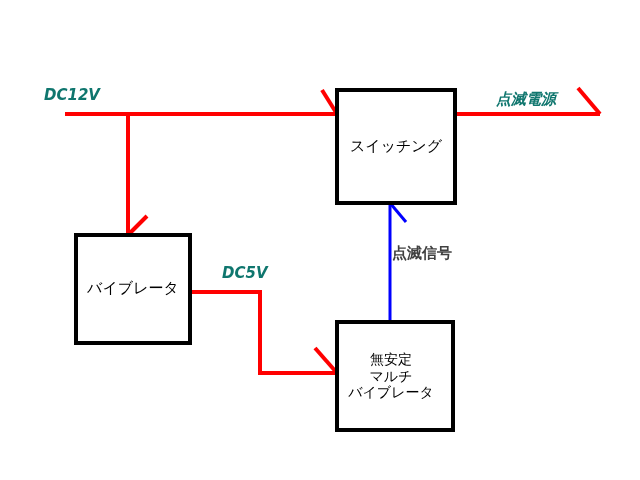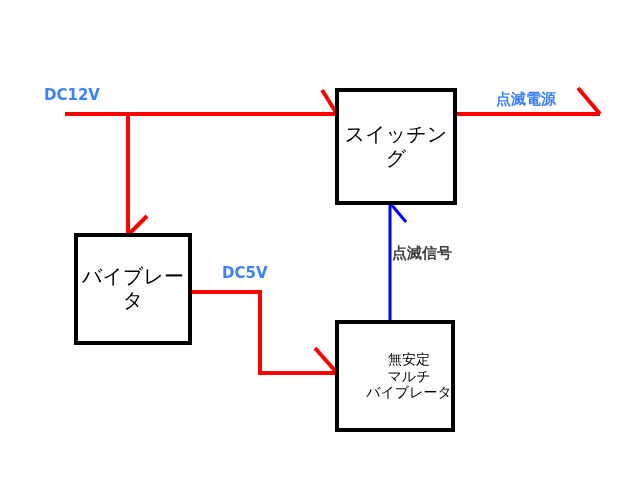--- a/index.html
+++ b/index.html
@@ -57,34 +57,34 @@
     stroke-width: 4;
   }
   .box {
     position: absolute;
     box-sizing: border-box;
     display: flex;
     align-items: center;
     justify-content: center;
     text-align: center;
     color: #000000;
-    font-size: 20px;
+    font-size: 15px;
     line-height: 1.18;
     letter-spacing: 0px;
     white-space: pre-line;
     pointer-events: auto;
   }
   .label {
     position: absolute;
     font-size: 15px;
     font-weight: bold;
     white-space: nowrap;
     letter-spacing: 0px;
   }
-  .label-red { color: #3b82f6; }
+  .label-red { color: #0f766e; font-style: italic; }
   .label-blue { color: #404040; }
   .label-latin {
     font-family: "DejaVu Sans", "Liberation Sans", sans-serif;
     font-weight: bold;
   }
 </style>
 </head>
 <body>
 
 <div id="canvas">
@@ -117,21 +117,21 @@
   </svg>
 
   <div class="box" style="left:337px; top:90px; width:118px; height:113px;">
     <span>スイッチング</span>
   </div>
 
   <div class="box" style="left:76px; top:235px; width:114px; height:108px;">
     <span>バイブレータ</span>
   </div>
 
-  <div class="box" style="left:351px; top:322px; width:116px; height:108px; font-size:14px;">
+  <div class="box" style="left:333px; top:322px; width:116px; height:108px; font-size:14px;">
     <span>無安定
 マルチ
 バイブレータ</span>
   </div>
 
   <div class="label label-red label-latin" style="left:44px; top:86px;">DC12V</div>
 
   <div class="label label-red label-latin" style="left:222px; top:264px;">DC5V</div>
 
   <div class="label label-red" style="left:496px; top:90px;">点滅電源</div>

